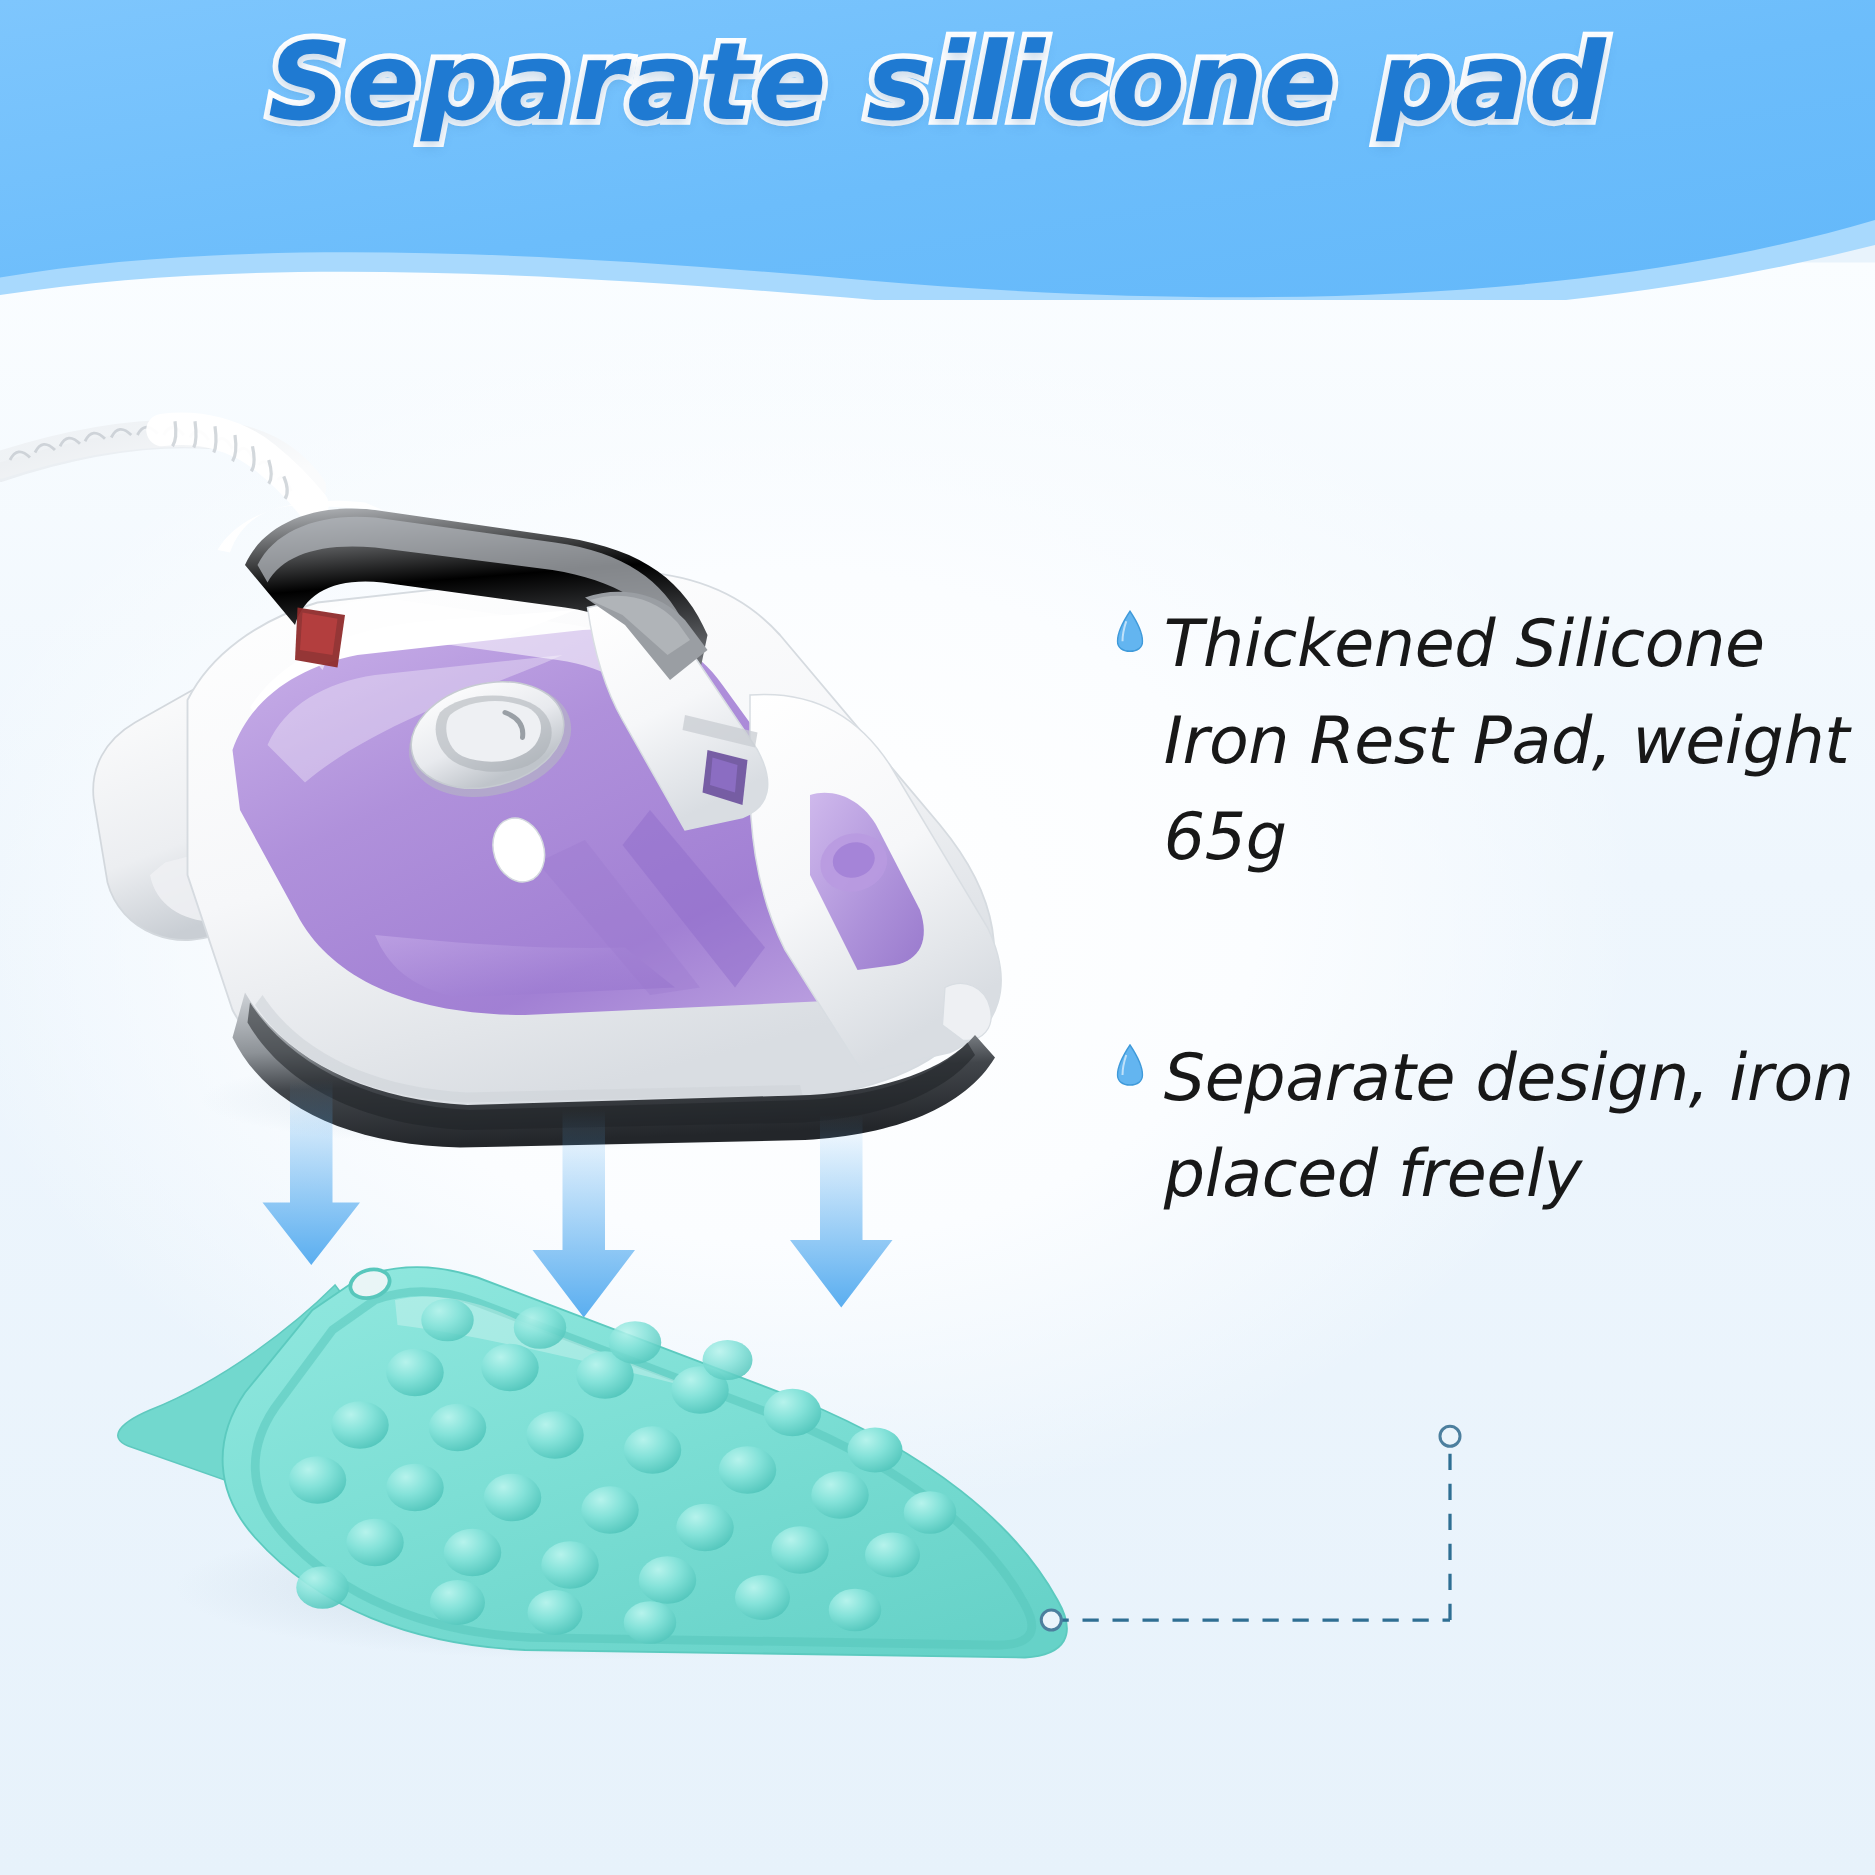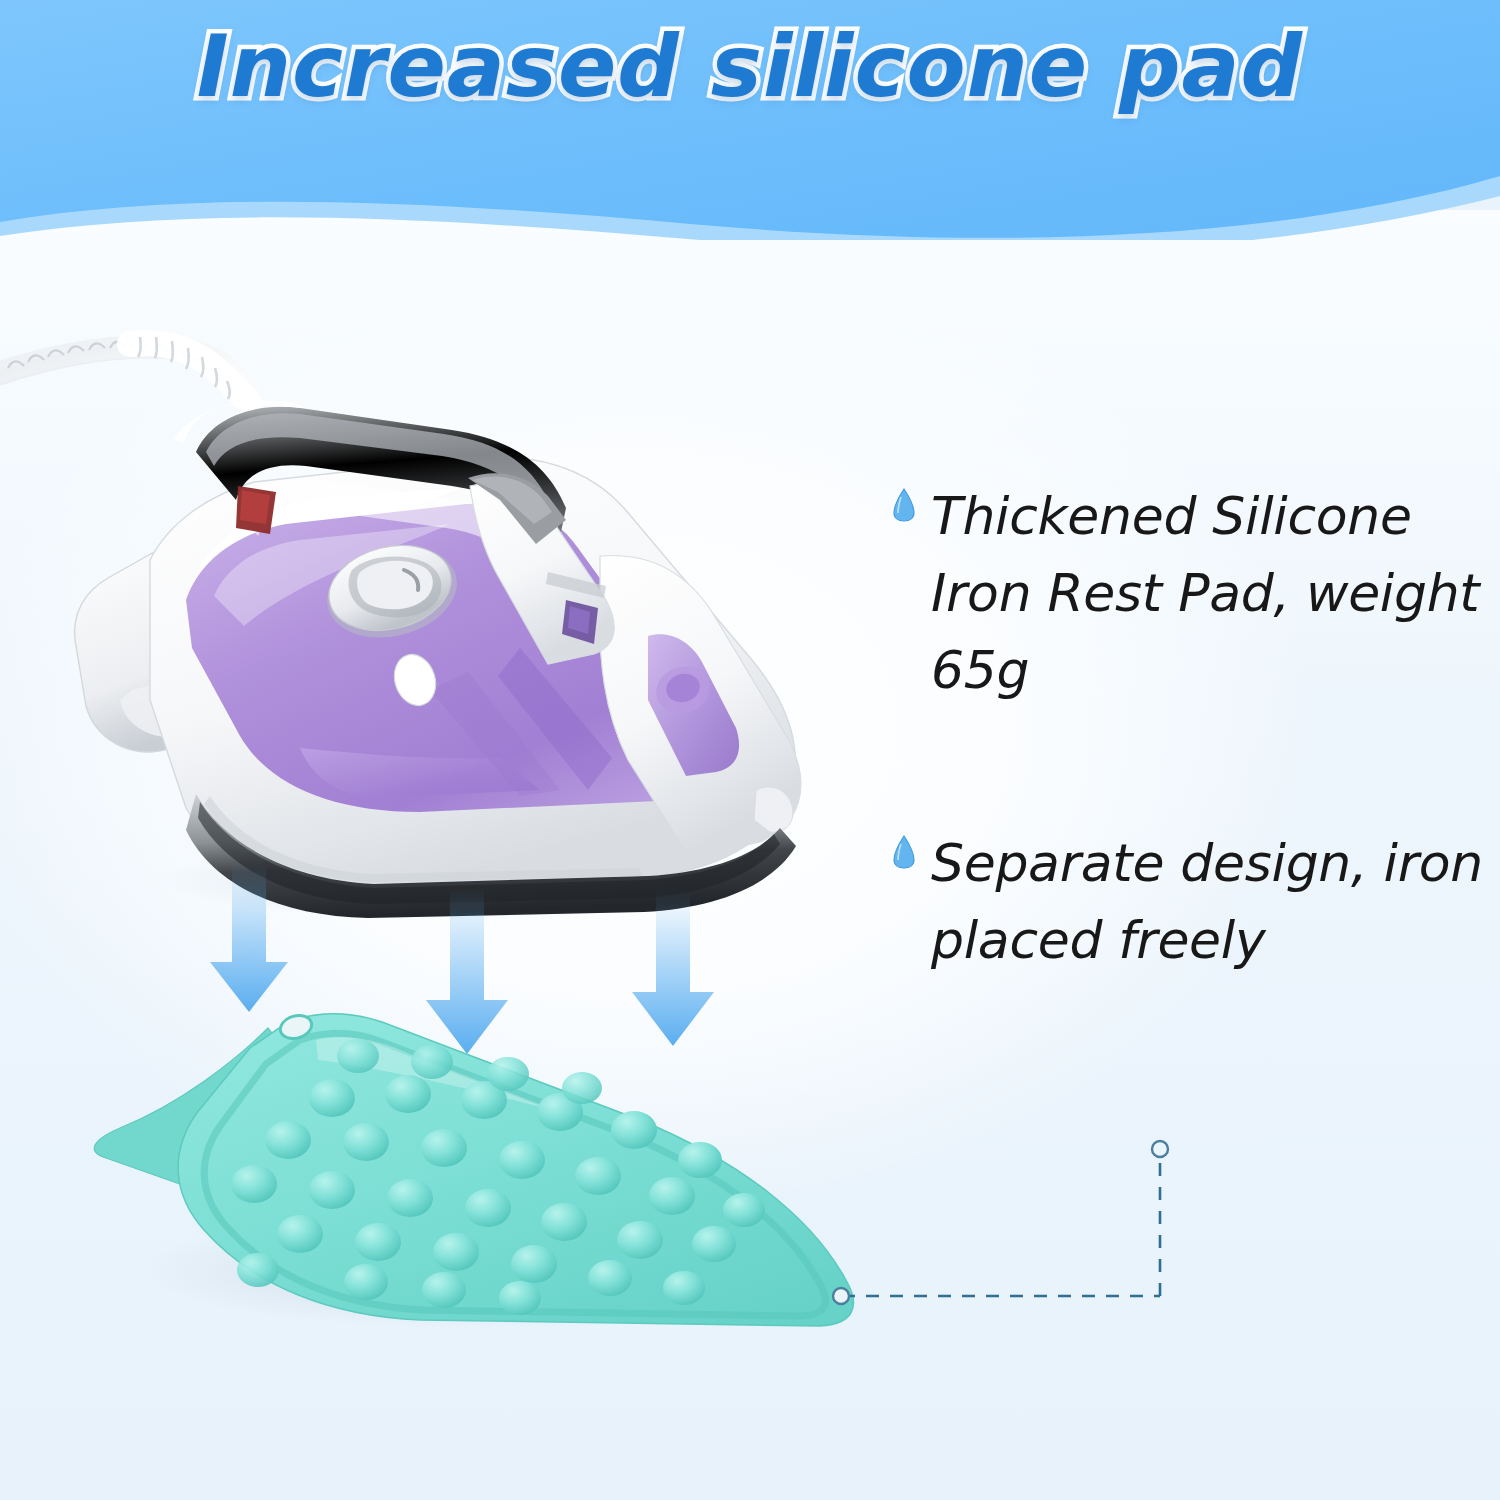--- a/index.html
+++ b/index.html
@@ -66,21 +66,21 @@
           <stop offset="0%" stop-color="#7ec6fd"></stop>
           <stop offset="55%" stop-color="#6cbdfb"></stop>
           <stop offset="100%" stop-color="#63b8fa"></stop>
         </linearGradient>
       </defs>
 
       <path d="M0 0 H1500 V196 C1280 252 1020 268 700 240 C430 217 200 205 0 236 Z" fill="#a8d9fd"></path>
 
       <path d="M0 0 H1500 V176 C1290 238 1010 252 690 224 C420 200 190 190 0 222 Z" fill="url(#hdrG)"></path>
     </svg>
-    <div class="title">Increased silicone pad</div>
+    <div class="title">Separate silicone pad</div>
   </div>
 
   <svg class="stage" viewBox="0 0 1500 1500" style="position:absolute;left:0;top:0;">
     <defs>
       <linearGradient id="bodyG" x1="0" y1="0" x2="0.4" y2="1">
         <stop offset="0%" stop-color="#ffffff"></stop>
         <stop offset="55%" stop-color="#f6f7f9"></stop>
         <stop offset="100%" stop-color="#d9dde2"></stop>
       </linearGradient>
       <linearGradient id="bodyG2" x1="0" y1="0" x2="0.3" y2="1">

